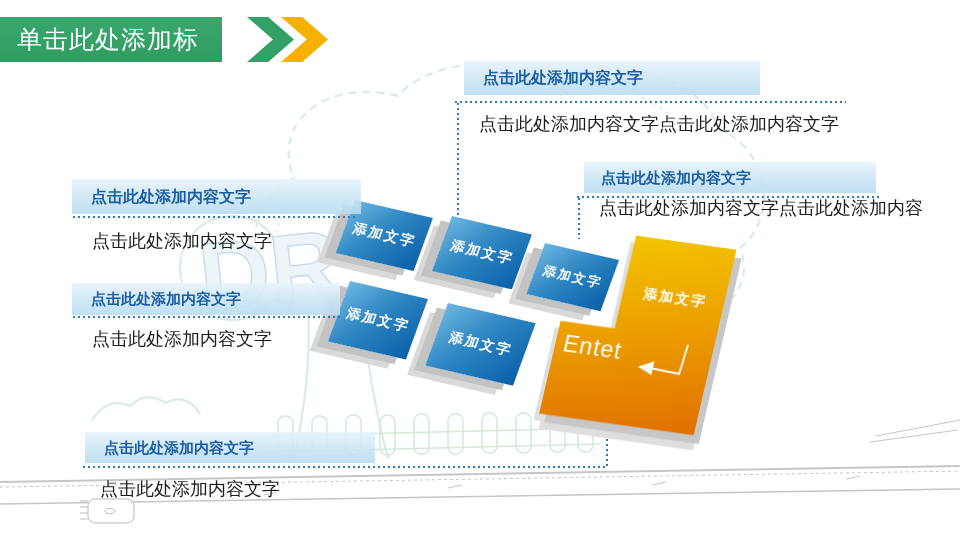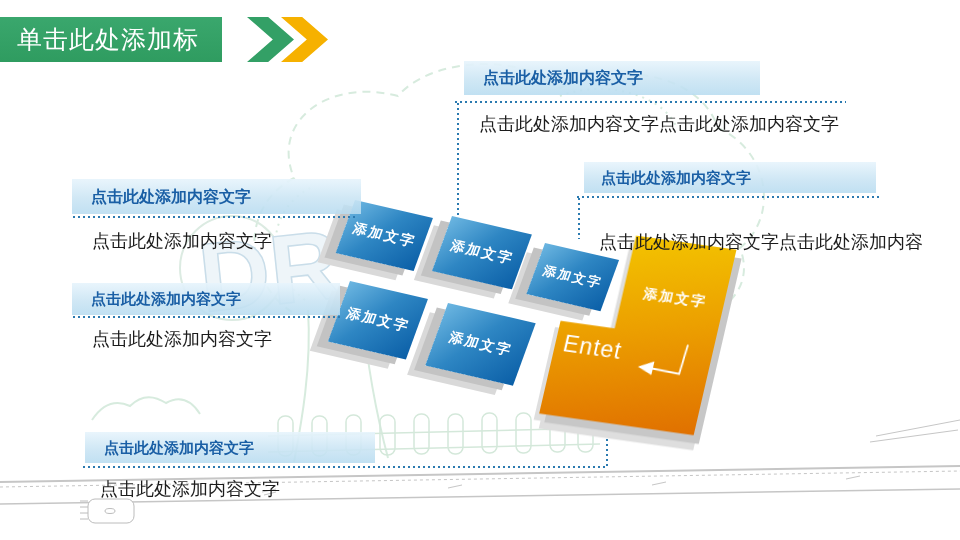--- a/index.html
+++ b/index.html
@@ -20,21 +20,21 @@
   .chead{position:absolute;box-sizing:border-box;z-index:4;font-weight:bold;color:#1a5fa5;
          background:linear-gradient(180deg,rgba(231,244,252,.92) 0%,rgba(203,229,244,.9) 55%,rgba(184,220,240,.88) 100%);}
   #ch-top   {left:464px;top:61px; width:296px;height:34px;font-size:16px;line-height:34px;padding-left:19px;}
   #ch-right {left:584px;top:162px;width:292px;height:31px;font-size:15px;line-height:31px;padding-left:17px;}
   #ch-left1 {left:72px; top:179px;width:289px;height:35px;font-size:16px;line-height:35px;padding-left:19px;}
   #ch-left2 {left:72px; top:283px;width:268px;height:32px;font-size:15px;line-height:32px;padding-left:19px;}
   #ch-bottom{left:85px; top:432px;width:290px;height:31px;font-size:15px;line-height:31px;padding-left:19px;}
 
   .cbody{position:absolute;color:#1c1c1c;font-size:18px;z-index:4;white-space:nowrap;}
   #cb-top   {left:479px;top:112px;}
-  #cb-right {left:599px;top:230px;font-family:Liberation Serif, serif;}
+  #cb-right {left:599px;top:196px;font-family:Liberation Serif, serif;}
   #cb-left1 {left:92px; top:229px;}
   #cb-left2 {left:92px; top:327px;}
   #cb-bottom{left:100px;top:477px;}
 
   
   .dh{position:absolute;height:2px;z-index:4;
       background-image:repeating-linear-gradient(90deg,#2b7ab0 0 2px,transparent 2px 5px);}
   .dv{position:absolute;width:2px;z-index:1;
       background-image:repeating-linear-gradient(180deg,#2b7ab0 0 2px,transparent 2px 5px);}
   #d-top-h   {left:455px;top:101px;width:391px;}

